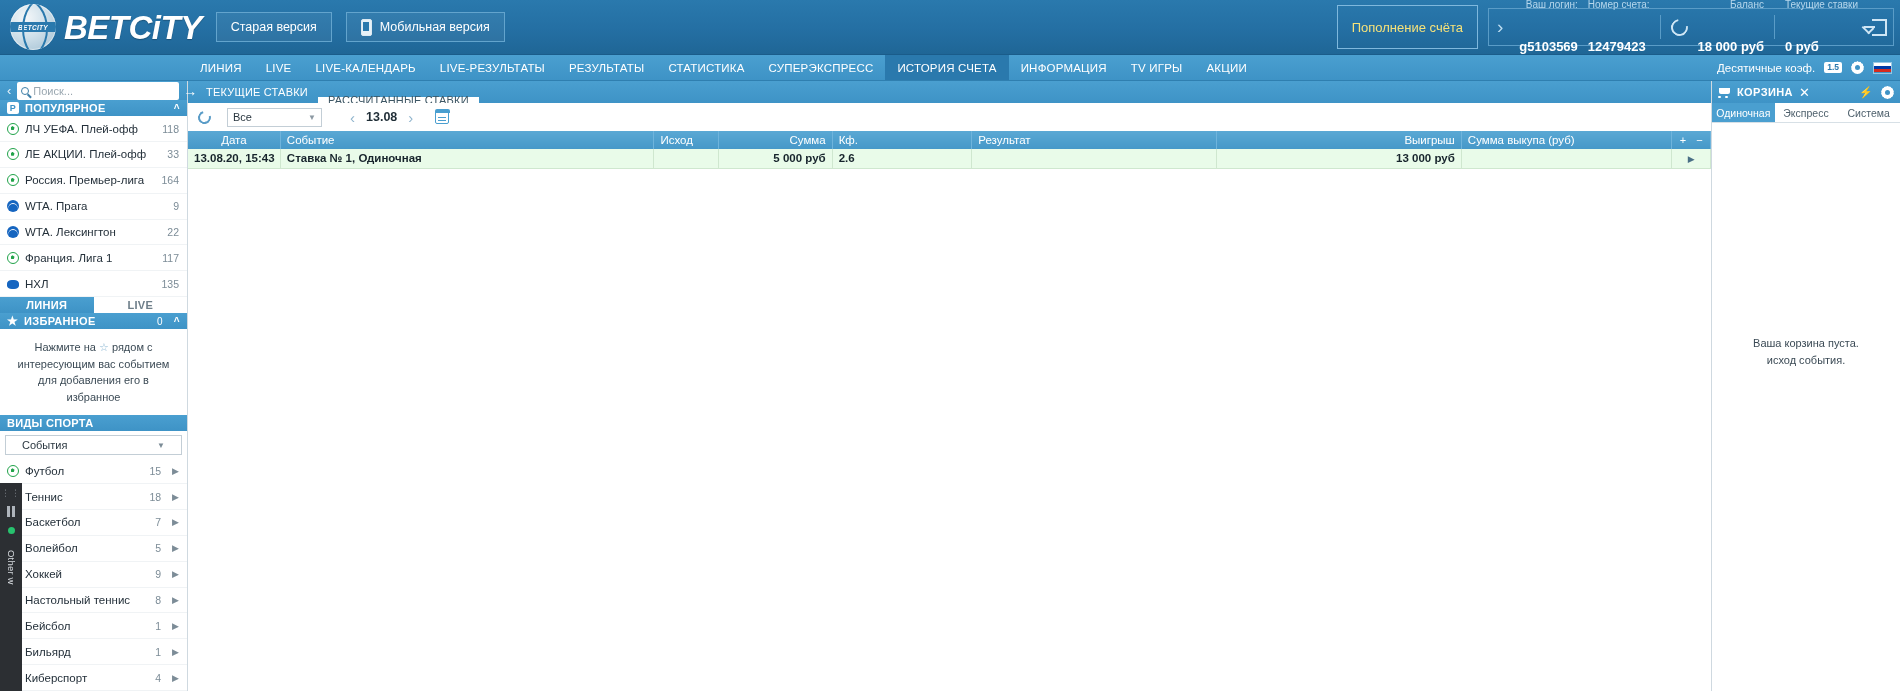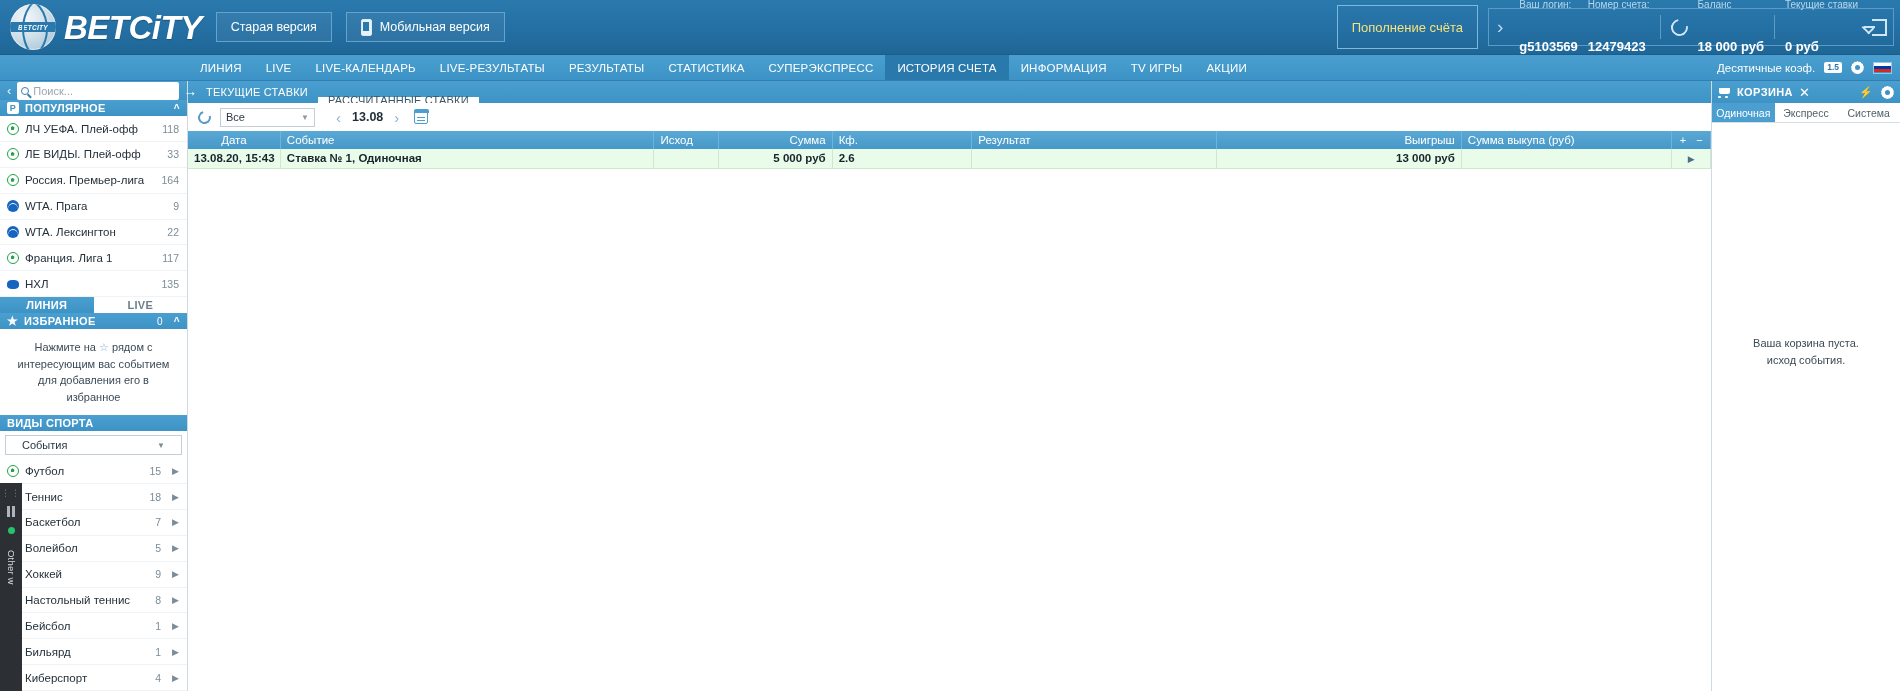--- a/index.html
+++ b/index.html
@@ -56,21 +56,21 @@
   .replenish {
     height: 44px; padding: 0 14px; border: 1px solid #7fb8dd; background: transparent;
     color: #f6e27a; font-size: 13px; display:flex; align-items:center; cursor:pointer;
   }
   .acct-box {
     margin-left: 10px; height: 38px; border: 1px solid #5a9cc7;
     display: flex; align-items: center; padding: 0 6px 0 2px; gap: 10px;
   }
   .acct-chevron { color:#bcdcf0; font-size: 19px; padding: 0 6px; cursor:pointer; font-weight:300; }
   .acct-cell { display: flex; flex-direction: column; justify-content: center; line-height: 1.22; }
-  .acct-cell .lbl { color: #b6d7ec; font-size: 10px; white-space: nowrap; }
+  .acct-cell .lbl { color: #b6d7ec; font-size: 10px; white-space: nowrap; text-align: right; }
   .acct-cell .val { color: #ffffff; font-size: 13px; font-weight: bold; white-space: nowrap; margin-top: 28px; }
   .acct-sep { width:1px; height:24px; background:#5a9cc7; }
   .refresh-ico {
     width:17px; height:17px; border:2px solid #cfe6f5; border-radius:50%;
     border-top-color: transparent; transform: rotate(35deg); cursor:pointer;
   }
   .exit-ico {
     width: 15px; height: 17px; border: 2px solid #cfe6f5; border-left: none;
     position: relative; cursor: pointer; margin-left: 4px;
   }
@@ -199,21 +199,21 @@
           border-right:1px solid #cfd9e0; }
   .main-tabs {
     height: 22px; background: linear-gradient(180deg,#4a9fd0,#3e93c6); display:flex; align-items:stretch; padding-left:8px;
   }
   .main-tabs .mt {
     display:flex; align-items:center; padding: 0 10px; font-size: 11px; cursor:pointer; letter-spacing:.2px;
   }
   .main-tabs .mt.inactive { color:#ffffff; }
   .main-tabs .mt.active { background:#ffffff; color:#3d5664;margin-top:16px; }
 
-  .filter-bar { height: 28px; display:flex; align-items:center; gap:9px; padding: 0 10px; background:#ffffff; }
+  .filter-bar { height: 28px; display:flex; align-items:center; gap:16px; padding: 0 10px; background:#ffffff; }
   .refresh2 {
     width:13px; height:13px; border:2px solid #5a9cc7; border-radius:50%; border-top-color:transparent;
     transform: rotate(30deg); cursor:pointer;
   }
   .filter-sel {
     width: 95px; height: 19px; border:1px solid #c3ced6; background:#fff; font-size:11px; color:#2a3740;
     display:flex; align-items:center; padding: 0 5px; cursor:pointer;
   }
   .filter-sel .car { margin-left:auto; color:#8c99a3; font-size:8px; }
   .date-nav { display:flex; align-items:center; gap:11px; margin-left:12px; }
@@ -392,21 +392,21 @@
         <span class="chev">^</span>
       </div>
 
       <div class="league-row">
         <span class="sp-ico sp-football"></span>
         <span>ЛЧ УЕФА. Плей-офф</span>
         <span class="cnt">118</span>
       </div>
       <div class="league-row">
         <span class="sp-ico sp-football"></span>
-        <span>ЛЕ ВИДЫ. Плей-офф</span>
+        <span>ЛЕ АКЦИИ. Плей-офф</span>
         <span class="cnt">33</span>
       </div>
       <div class="league-row">
         <span class="sp-ico sp-football"></span>
         <span>Россия. Премьер-лига</span>
         <span class="cnt">164</span>
       </div>
       <div class="league-row">
         <span class="sp-ico sp-tennis"></span>
         <span>WTA. Прага</span>

